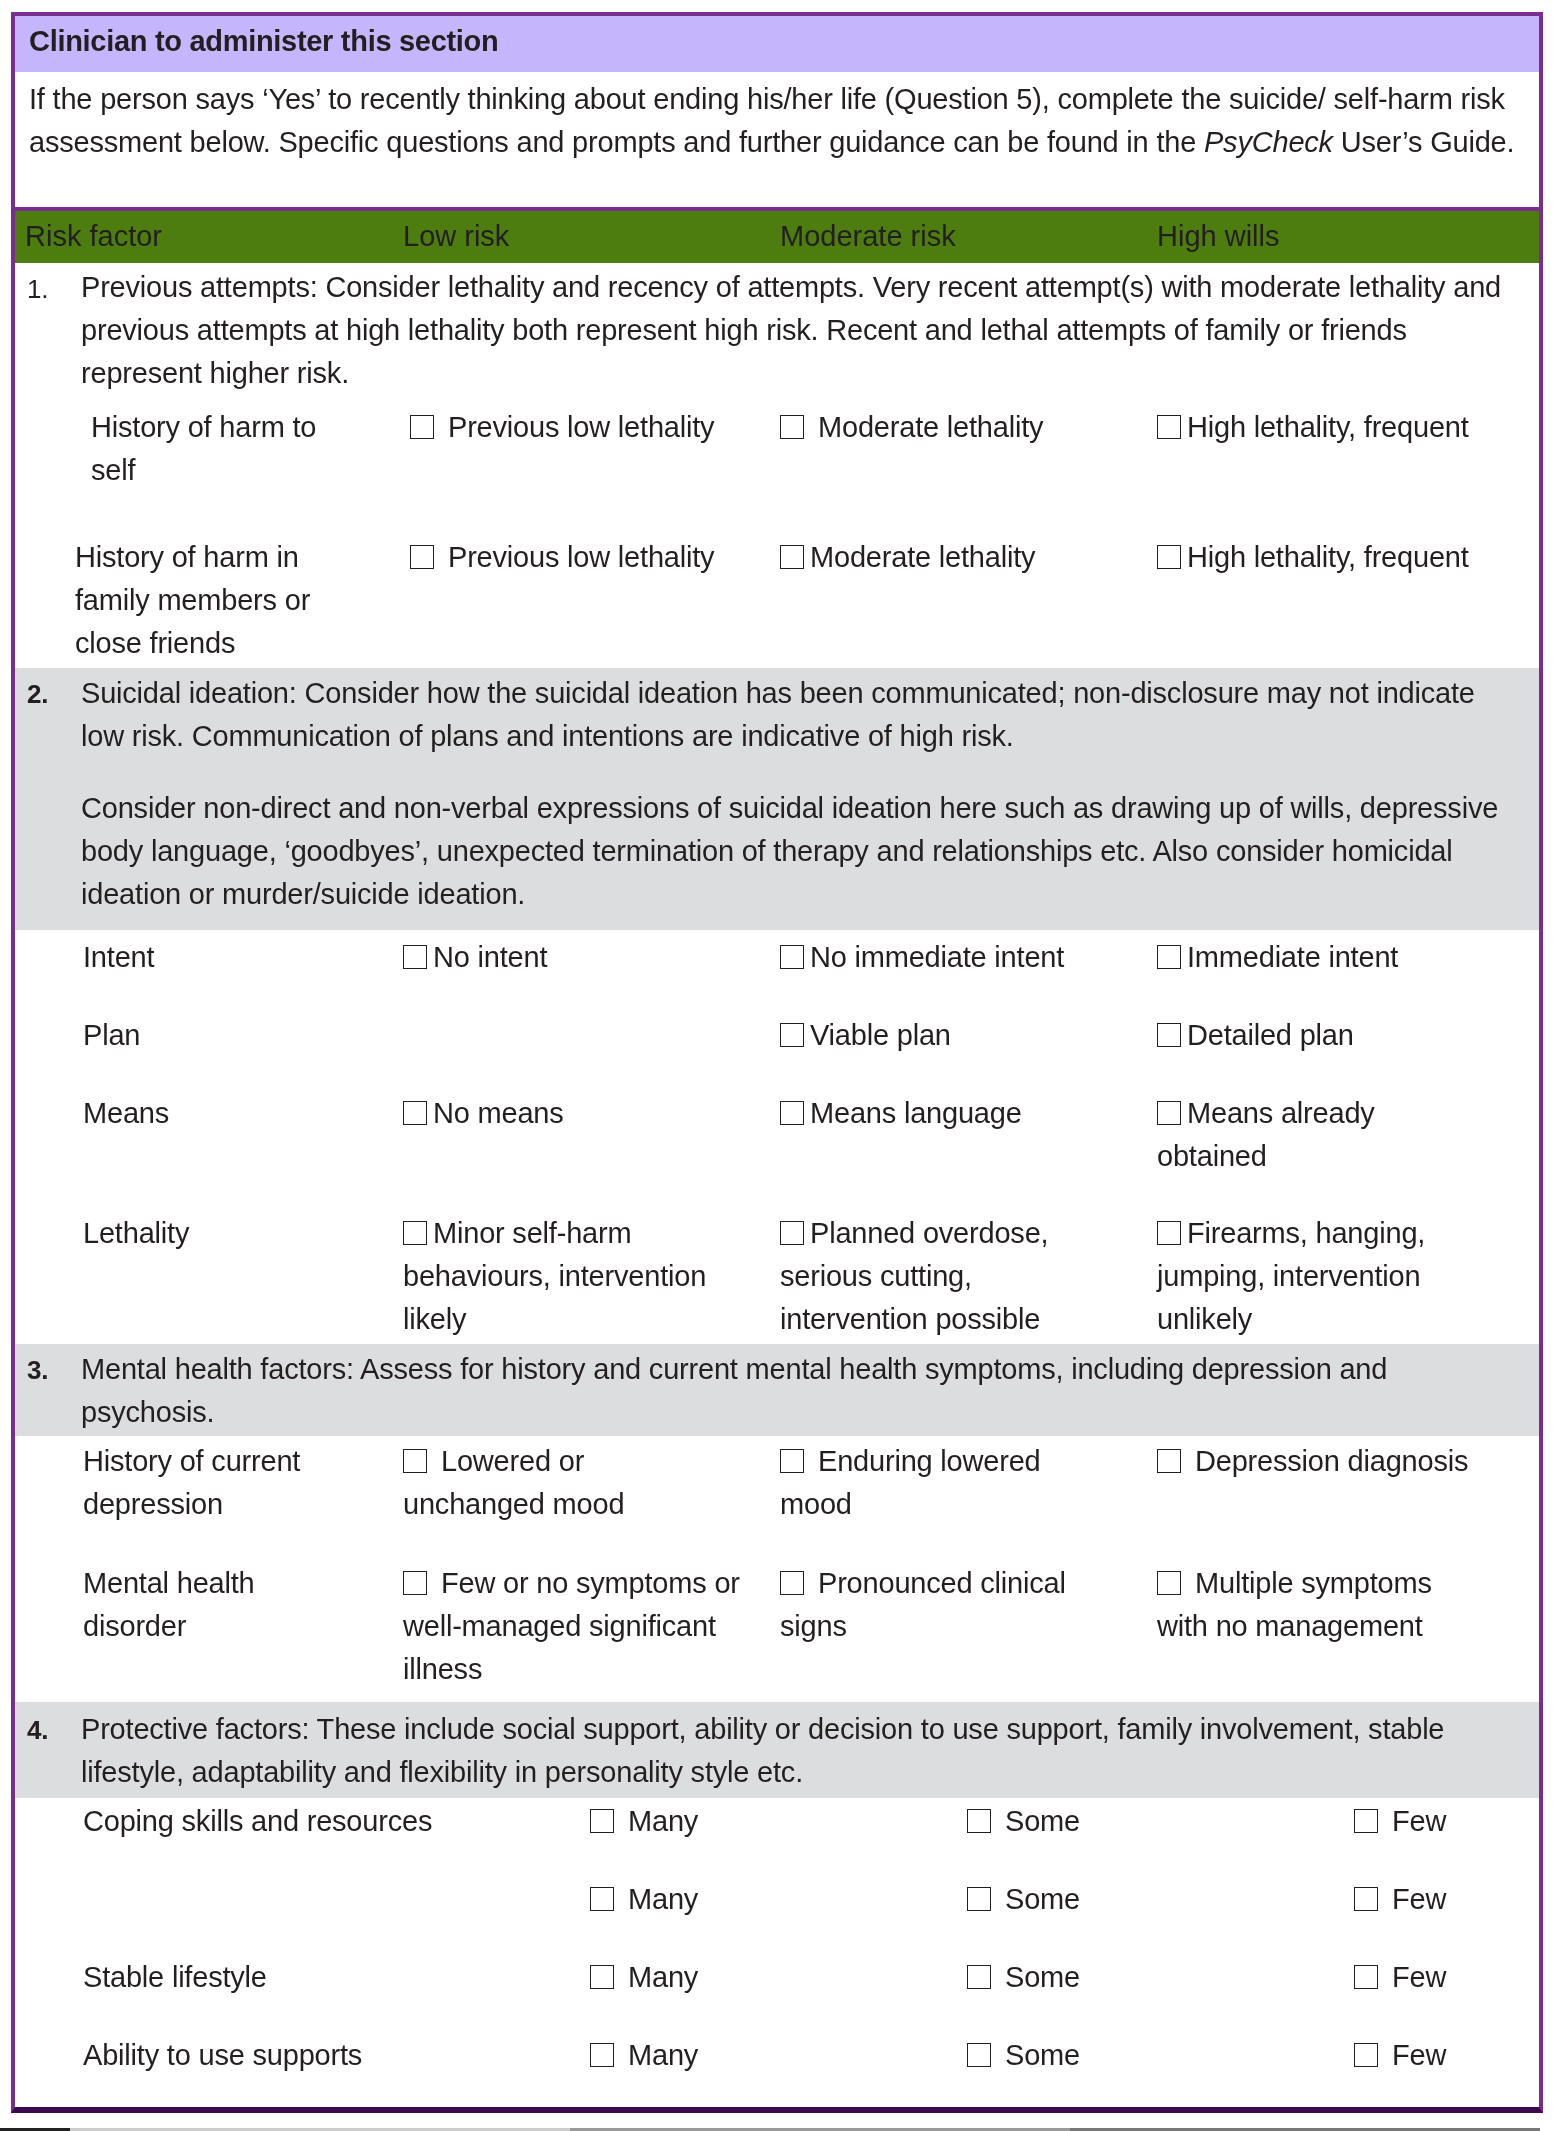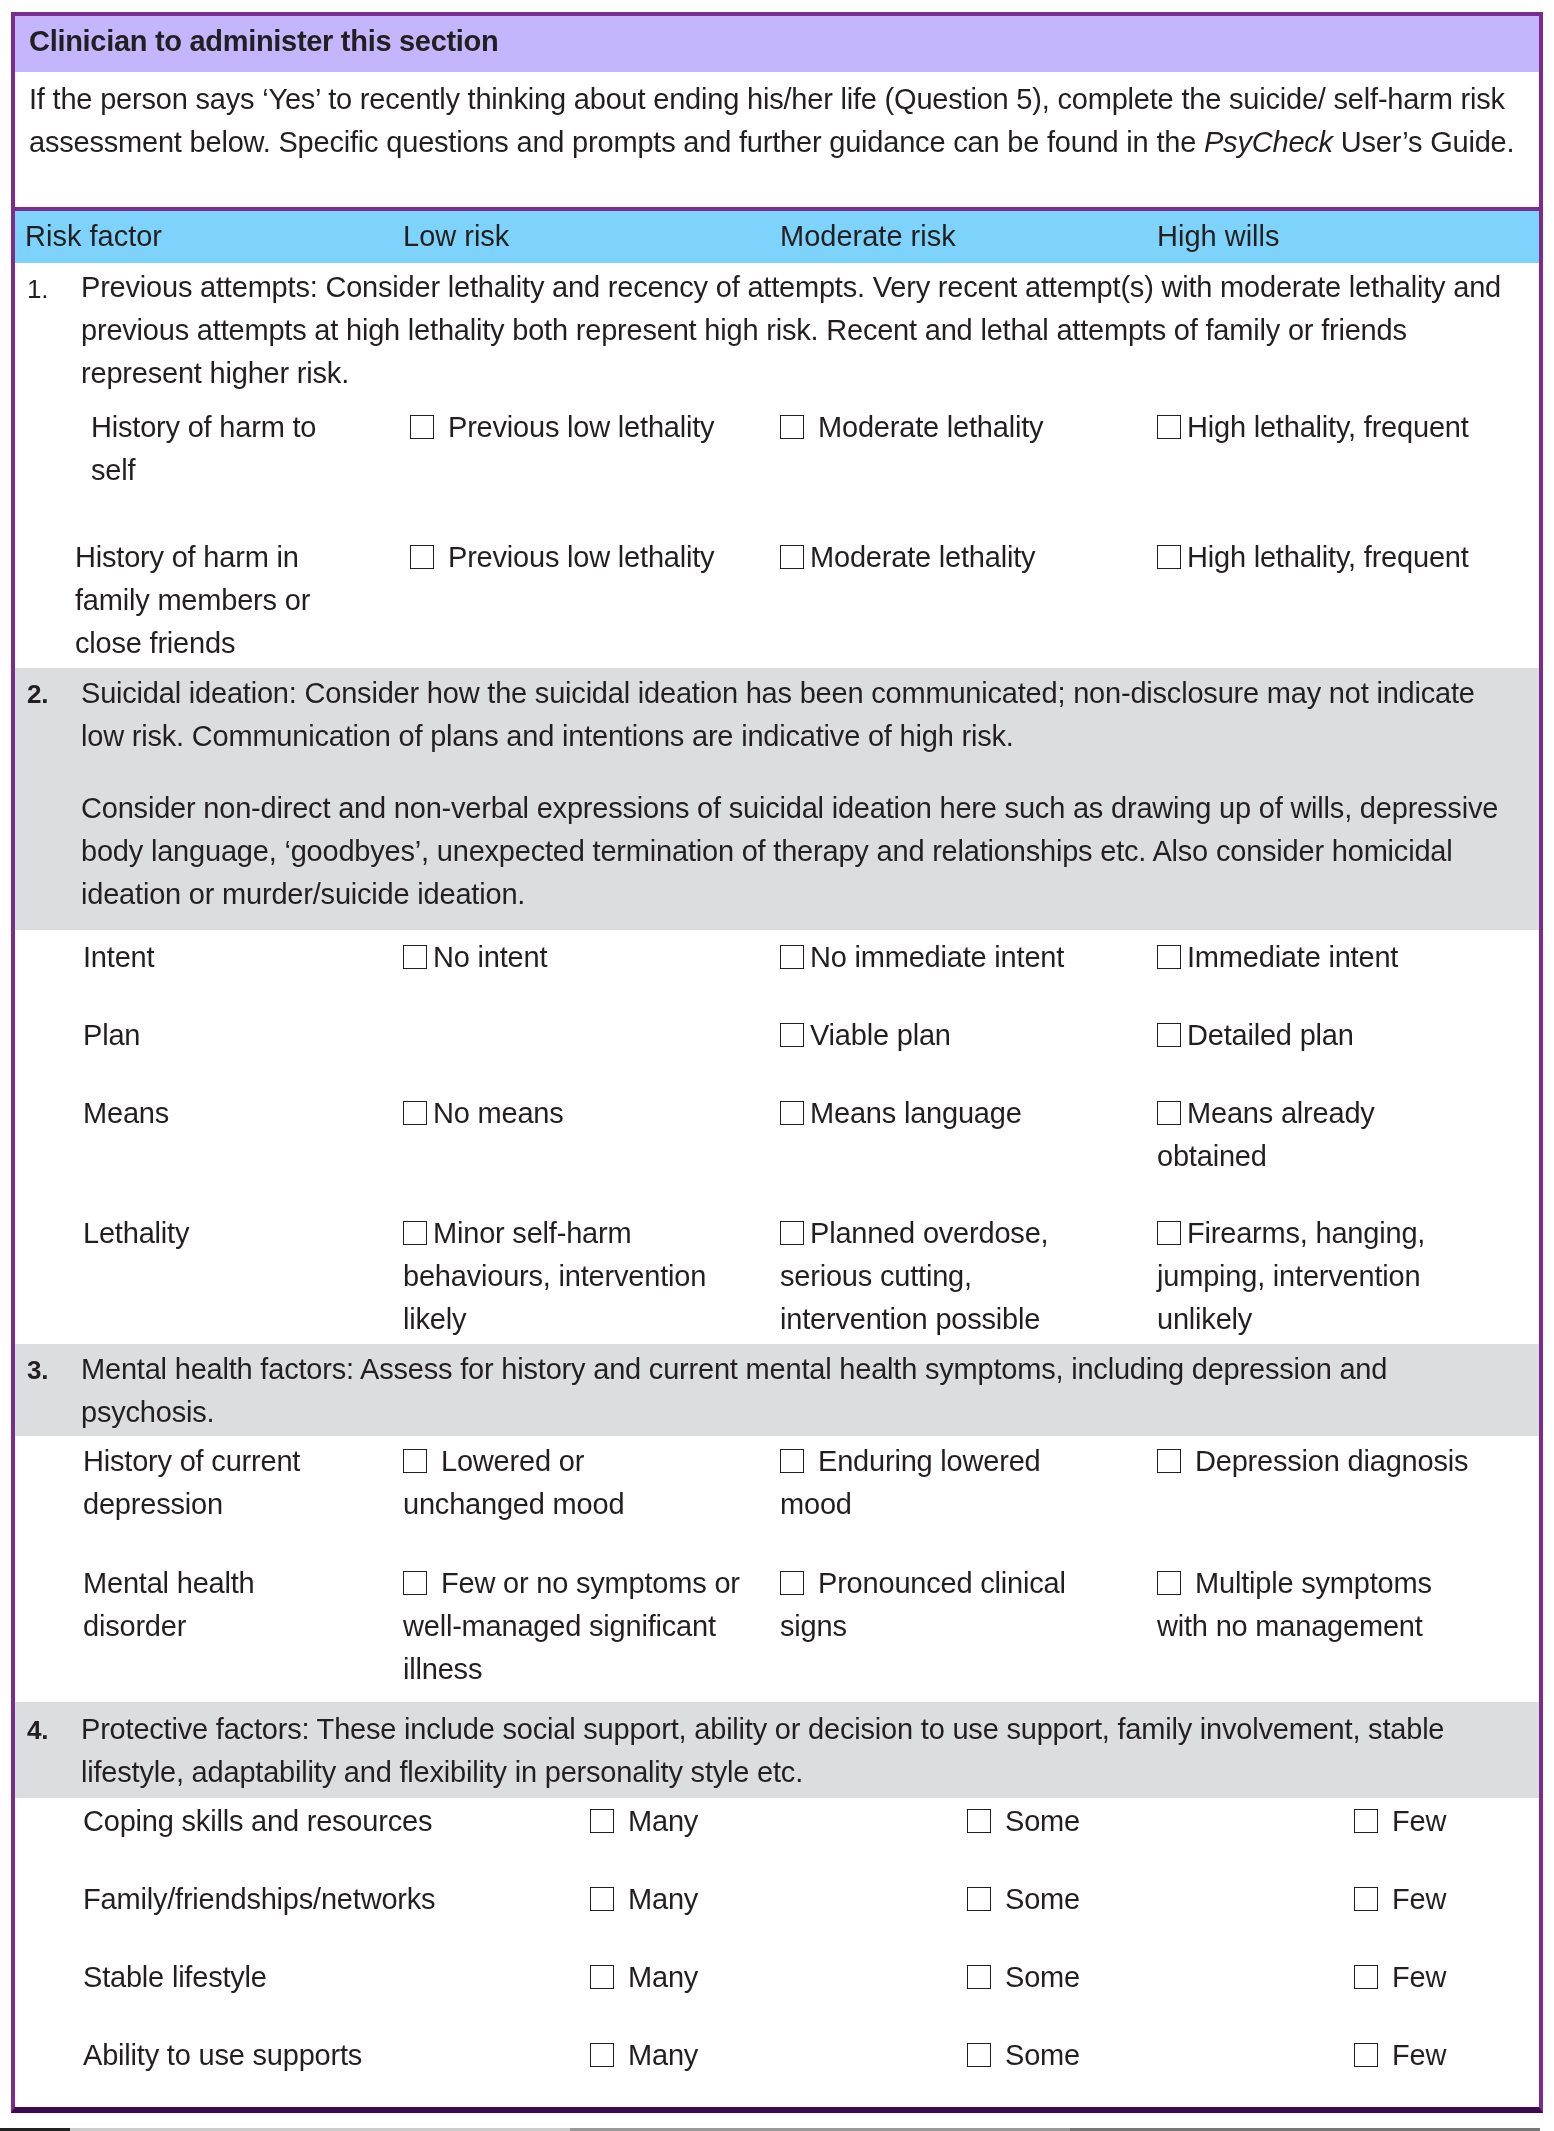--- a/index.html
+++ b/index.html
@@ -5,21 +5,21 @@
   html, body { margin: 0; padding: 0; background: #ffffff; }
   body { width: 1554px; height: 2131px; position: relative; overflow: hidden;
          font-family: "Liberation Sans", "DejaVu Sans", sans-serif; color: #231f20; }
   .frame { position: absolute; left: 11px; top: 12px; width: 1532px; height: 2101px;
            border: 4px solid #7b2d8e; border-bottom: 6px solid #3d0a4f; box-sizing: border-box; }
   .title-bar { position: absolute; left: 0; top: 0; right: 0; height: 56px; background: #c4b5fd; }
   .title-bar span { position: absolute; left: 14px; top: 9px; font-size: 29px; font-weight: bold; letter-spacing: -0.3px; }
   .intro { position: absolute; left: 14px; top: 62px; right: 20px; font-size: 29px; line-height: 43px; letter-spacing: -0.2px; }
   .intro em { font-style: italic; }
   .divider { position: absolute; left: 0; right: 0; top: 191px; height: 4px; background: #7b2d8e; }
-  .col-header { position: absolute; left: 0; right: 0; top: 195px; height: 52px; background: #7dd3fc; font-size: 29px; }
+  .col-header { position: absolute; left: 0; right: 0; top: 195px; height: 52px; background: #4d7c0f; font-size: 29px; }
   .col-header span { position: absolute; top: 9px; }
   .section-head { position: absolute; left: 0; right: 0; font-size: 29px; line-height: 43px; letter-spacing: -0.2px; }
   .section-head.gray { background: #dcdddf; }
   .section-head .num { position: absolute; left: 12px; font-size: 26px; }
   .section-head .num.bold { font-weight: bold; }
   .section-head .txt { position: absolute; left: 66px; right: 20px; }
   .row { position: absolute; left: 0; right: 0; font-size: 29px; line-height: 43px; letter-spacing: -0.2px; }
   .row .factor { position: absolute; width: 290px; }
   .row .opt { position: absolute; width: 360px; }
   .cb { display: inline-block; width: 24px; height: 24px; border: 1.5px solid #231f20; box-sizing: border-box;
@@ -115,21 +115,20 @@
     <span class="num bold" style="top:7px">4.</span>
     <span class="txt" style="top:6px">Protective factors: These include social support, ability or decision to use support, family involvement, stable lifestyle, adaptability and flexibility in personality style etc.</span>
   </div>
   <div class="row" style="top:1784px;height:78px">
     <div class="factor" style="left:68px;width:460px">Coping skills and resources</div>
     <div class="opt gap-lg" style="left:575px;width:200px"><span class="cb"></span><span>Many</span></div>
     <div class="opt gap-lg" style="left:952px;width:200px"><span class="cb"></span><span>Some</span></div>
     <div class="opt gap-lg" style="left:1339px;width:180px"><span class="cb"></span><span>Few</span></div>
   </div>
   <div class="row" style="top:1862px;height:78px">
-    <div class="factor" style="left:68px;width:460px">Family/friendships/networks</div>
     <div class="opt gap-lg" style="left:575px;width:200px"><span class="cb"></span><span>Many</span></div>
     <div class="opt gap-lg" style="left:952px;width:200px"><span class="cb"></span><span>Some</span></div>
     <div class="opt gap-lg" style="left:1339px;width:180px"><span class="cb"></span><span>Few</span></div>
   </div>
   <div class="row" style="top:1940px;height:78px">
     <div class="factor" style="left:68px;width:460px">Stable lifestyle</div>
     <div class="opt gap-lg" style="left:575px;width:200px"><span class="cb"></span><span>Many</span></div>
     <div class="opt gap-lg" style="left:952px;width:200px"><span class="cb"></span><span>Some</span></div>
     <div class="opt gap-lg" style="left:1339px;width:180px"><span class="cb"></span><span>Few</span></div>
   </div>

